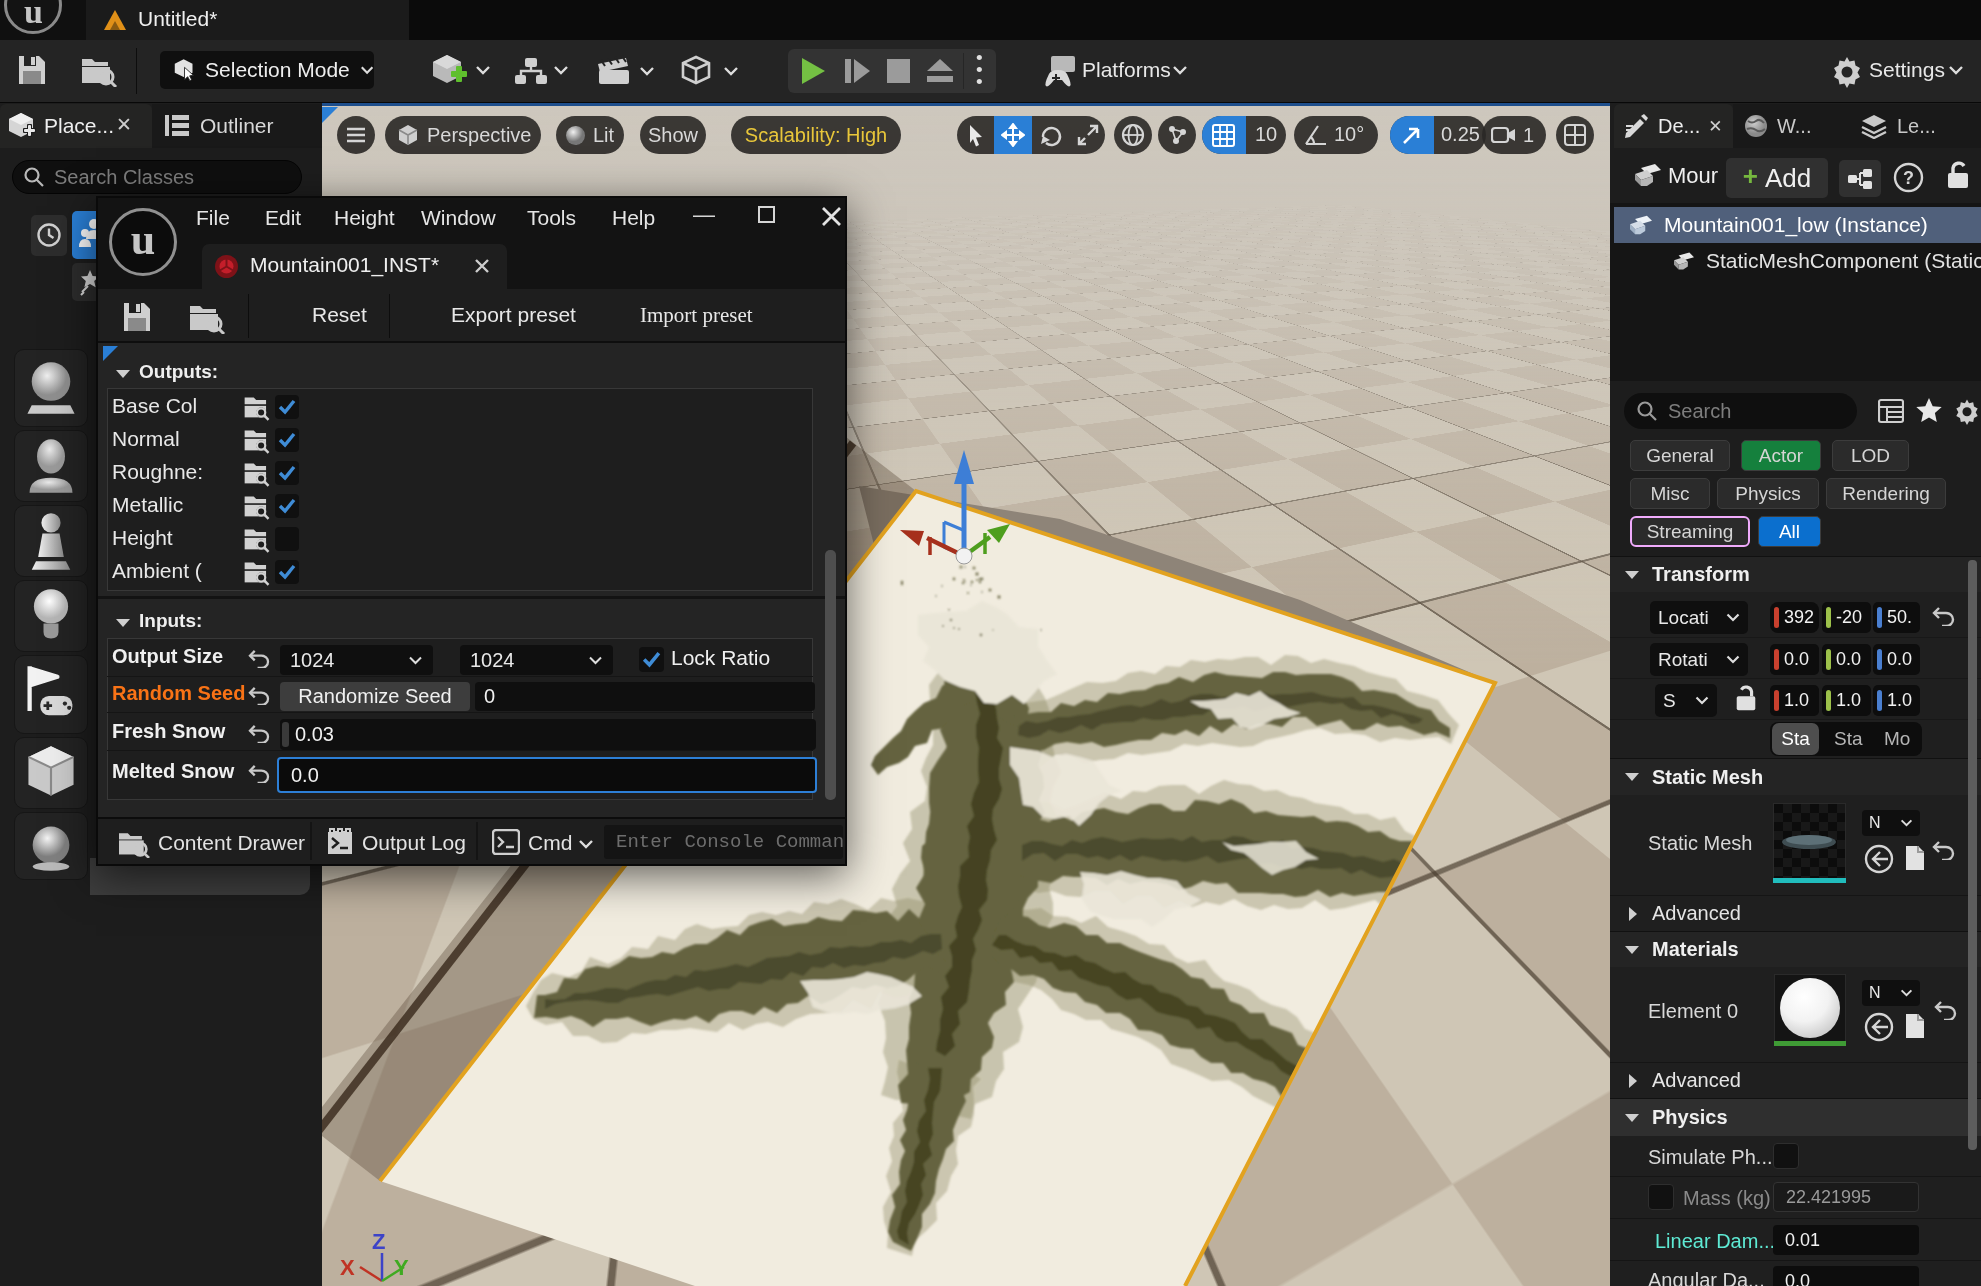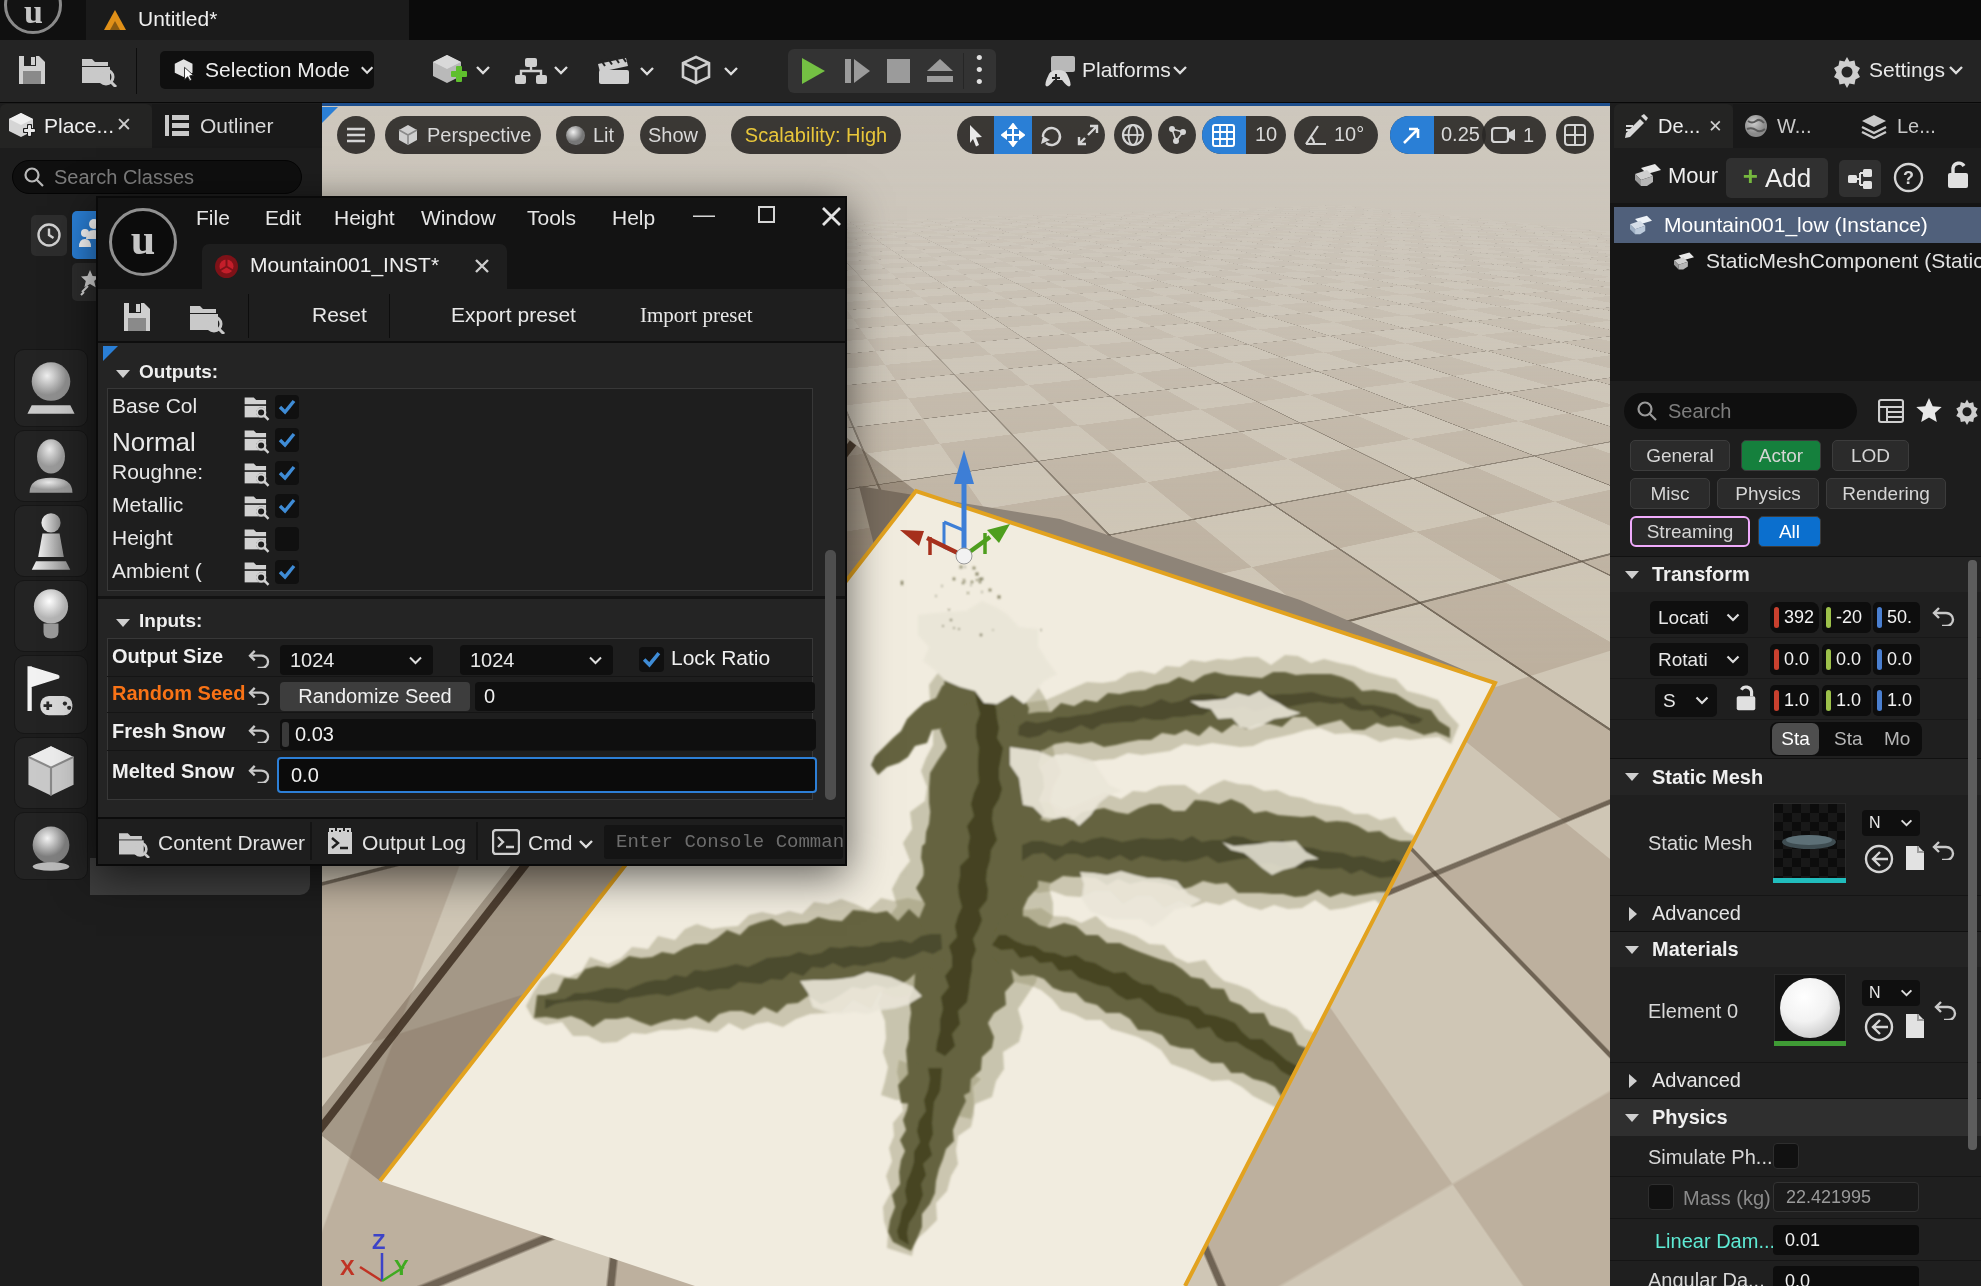--- a/index.html
+++ b/index.html
@@ -809,21 +809,21 @@
       <path d="M2 14 h26 v14 h-26 Z" fill="#d2d2d2"></path>
       <circle cx="22" cy="22" r="6" fill="#1e1e1e"></circle>
       <circle cx="22" cy="22" r="5" fill="none" stroke="#d2d2d2" stroke-width="2.6"></circle>
       <line x1="26" y1="26" x2="31" y2="31" stroke="#d2d2d2" stroke-width="3"></line>
     </svg>
   <div class="abs" style="left:177px;top:197px;width:24px;height:24px;background:#101010;border-radius:4px;">
       <svg class="abs" style="left:2px;top:2px;" width="20" height="20" viewBox="0 0 20 20">
         <path d="M3 10 L8 15 L17 4" stroke="#3f8cd6" stroke-width="3.4" fill="none"></path>
       </svg>
     </div>
-  <div class="abs" style="left:14px;top:229px;font-size:26px;color:#e8e8e8;white-space:nowrap;">Normal</div>
+  <div class="abs" style="left:14px;top:229px;font-size:21px;color:#e8e8e8;white-space:nowrap;">Normal</div>
   <svg class="abs" style="left:145px;top:229px;" width="28" height="27" viewBox="0 0 34 32">
       <path d="M2 4 h11 l3 3 h12 v5 h-26 Z" fill="#d2d2d2"></path>
       <path d="M2 14 h26 v14 h-26 Z" fill="#d2d2d2"></path>
       <circle cx="22" cy="22" r="6" fill="#1e1e1e"></circle>
       <circle cx="22" cy="22" r="5" fill="none" stroke="#d2d2d2" stroke-width="2.6"></circle>
       <line x1="26" y1="26" x2="31" y2="31" stroke="#d2d2d2" stroke-width="3"></line>
     </svg>
   <div class="abs" style="left:177px;top:230px;width:24px;height:24px;background:#101010;border-radius:4px;">
       <svg class="abs" style="left:2px;top:2px;" width="20" height="20" viewBox="0 0 20 20">
         <path d="M3 10 L8 15 L17 4" stroke="#3f8cd6" stroke-width="3.4" fill="none"></path>

